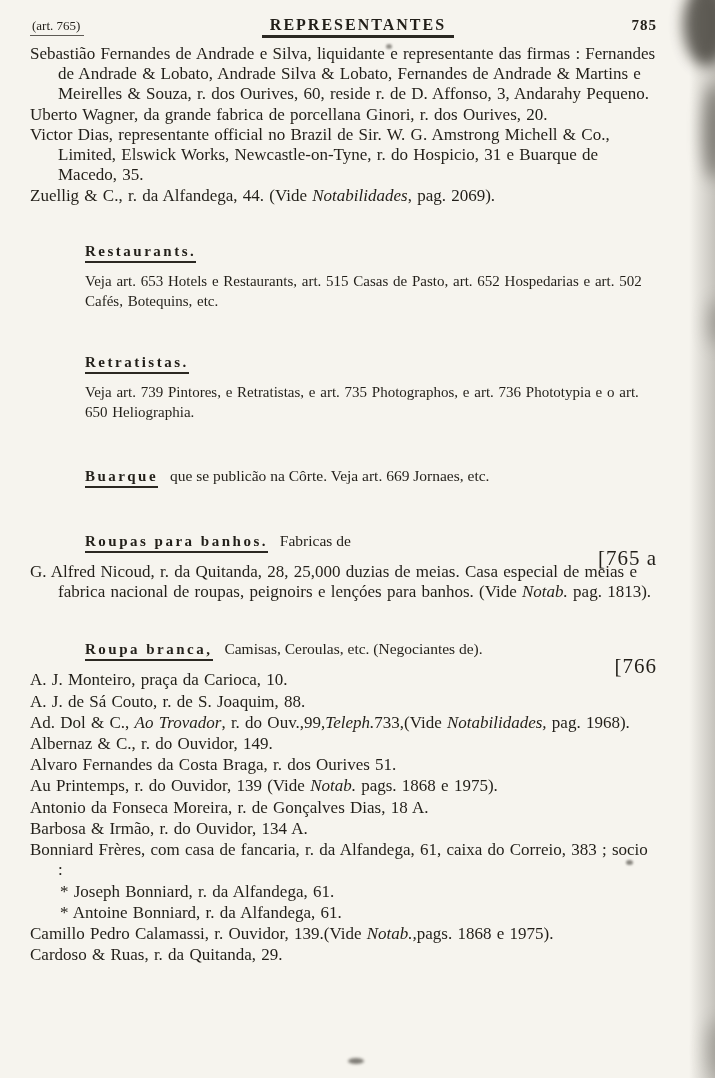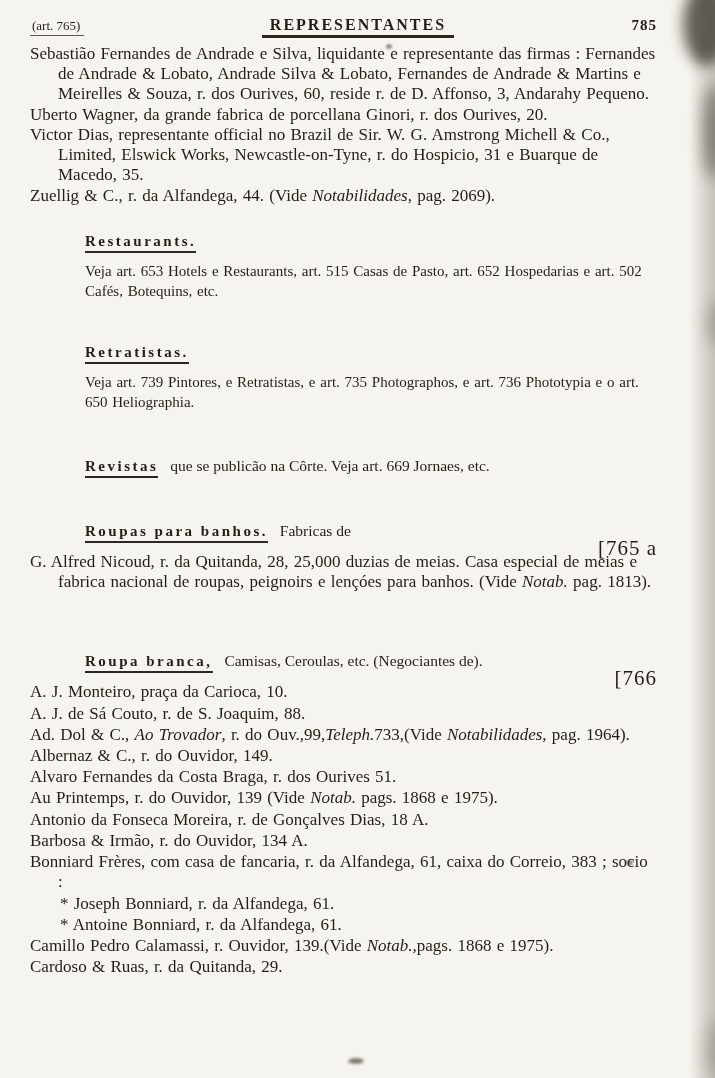--- a/index.html
+++ b/index.html
@@ -33,25 +33,25 @@
   .entry{
     margin:0;font-size:17px;line-height:1.19;
     padding-left:28px;text-indent:-28px;
     word-spacing:1px;
   }
   .entry.sub{margin-left:30px;}
   .reps{margin-top:6px;}
 
   
   .sec{margin-left:55px;}
-  .sec-restaurants{margin-top:26px;}
+  .sec-restaurants{margin-top:36px;}
   .sec-retratistas{margin-top:42px;}
   .sec-revistas{margin-top:44px;}
   .sec-roupas{margin-top:44px;}
-  .sec-roupa-branca{margin-top:60px;}
+  .sec-roupa-branca{margin-top:38px;}
 
   .sec-title{
     display:inline-block;
     font-size:15px;font-weight:bold;letter-spacing:2.5px;
     border-bottom:2px solid var(--rule);
     padding-bottom:1px;margin:0;
   }
   .note{margin:9px 0 0;font-size:15px;line-height:1.32;word-spacing:1px;}
 
   .head-line{margin:0 0 0 55px;position:relative;font-size:15.5px;}
@@ -101,21 +101,21 @@
     <p class="note"><span>Veja art. 653 Hotels e Restaurants, art. 515 Casas de Pasto, art. 652 Hospedarias e art. 502 Cafés, Botequins, etc.</span></p>
   </section>
 
   <section class="sec sec-retratistas">
     <h2 class="sec-title">Retratistas.</h2>
     <p class="note"><span>Veja art. 739 Pintores, e Retratistas, e art. 735 Photographos, e art. 736 Phototypia e o art. 650 Heliographia.</span></p>
   </section>
 
   <section class="sec-revistas sec-block">
     <p class="head-line">
-      <span class="sec-title">Revistas</span>
+      <span class="sec-title">Buarque</span>
       <span class="tail">que se publicão na Côrte.  Veja art. 669 Jornaes, etc.</span>
     </p>
   </section>
 
   <section class="sec-roupas sec-block">
     <p class="head-line">
       <span class="sec-title">Roupas para banhos.</span>
       <span class="tail">Fabricas de</span>
       <span class="ref">[765 a</span>
     </p>
@@ -123,21 +123,21 @@
   </section>
 
   <section class="sec-roupa-branca sec-block">
     <p class="head-line">
       <span class="sec-title">Roupa branca,</span>
       <span class="tail">Camisas, Ceroulas, etc. (Negociantes de).</span>
       <span class="ref">[766</span>
     </p>
     <p class="entry"><span>A. J. Monteiro, praça da Carioca, 10.</span></p>
     <p class="entry"><span>A. J. de Sá Couto, r. de S. Joaquim, 88.</span></p>
-    <p class="entry"><span>Ad. Dol &amp; C., </span><span class="it">Ao Trovador</span><span>, r. do Ouv.,99,</span><span class="it">Teleph.</span><span>733,(Vide </span><span class="it">Notabilidades,</span><span> pag. 1964).</span></p>
+    <p class="entry"><span>Ad. Dol &amp; C., </span><span class="it">Ao Trovador</span><span>, r. do Ouv.,99,</span><span class="it">Teleph.</span><span>733,(Vide </span><span class="it">Notabilidades,</span><span> pag. 1968).</span></p>
     <p class="entry"><span>Albernaz &amp; C., r. do Ouvidor, 149.</span></p>
     <p class="entry"><span>Alvaro Fernandes da Costa Braga, r. dos Ourives 51.</span></p>
     <p class="entry"><span>Au Printemps, r. do Ouvidor, 139 (Vide </span><span class="it">Notab.</span><span> pags. 1868 e 1975).</span></p>
     <p class="entry"><span>Antonio da Fonseca Moreira, r. de Gonçalves Dias, 18 A.</span></p>
     <p class="entry"><span>Barbosa &amp; Irmão, r. do Ouvidor, 134 A.</span></p>
     <p class="entry"><span>Bonniard Frères, com casa de fancaria, r. da Alfandega, 61, caixa do Correio, 383 ; socio :</span></p>
     <p class="entry sub"><span>* Joseph Bonniard, r. da Alfandega, 61.</span></p>
     <p class="entry sub"><span>* Antoine Bonniard, r. da Alfandega, 61.</span></p>
     <p class="entry"><span>Camillo Pedro Calamassi, r. Ouvidor, 139.(Vide </span><span class="it">Notab.,</span><span>pags. 1868 e </span><span class="bd">1975).</span></p>
     <p class="entry"><span>Cardoso &amp; Ruas, r. da Quitanda, 29.</span></p>

